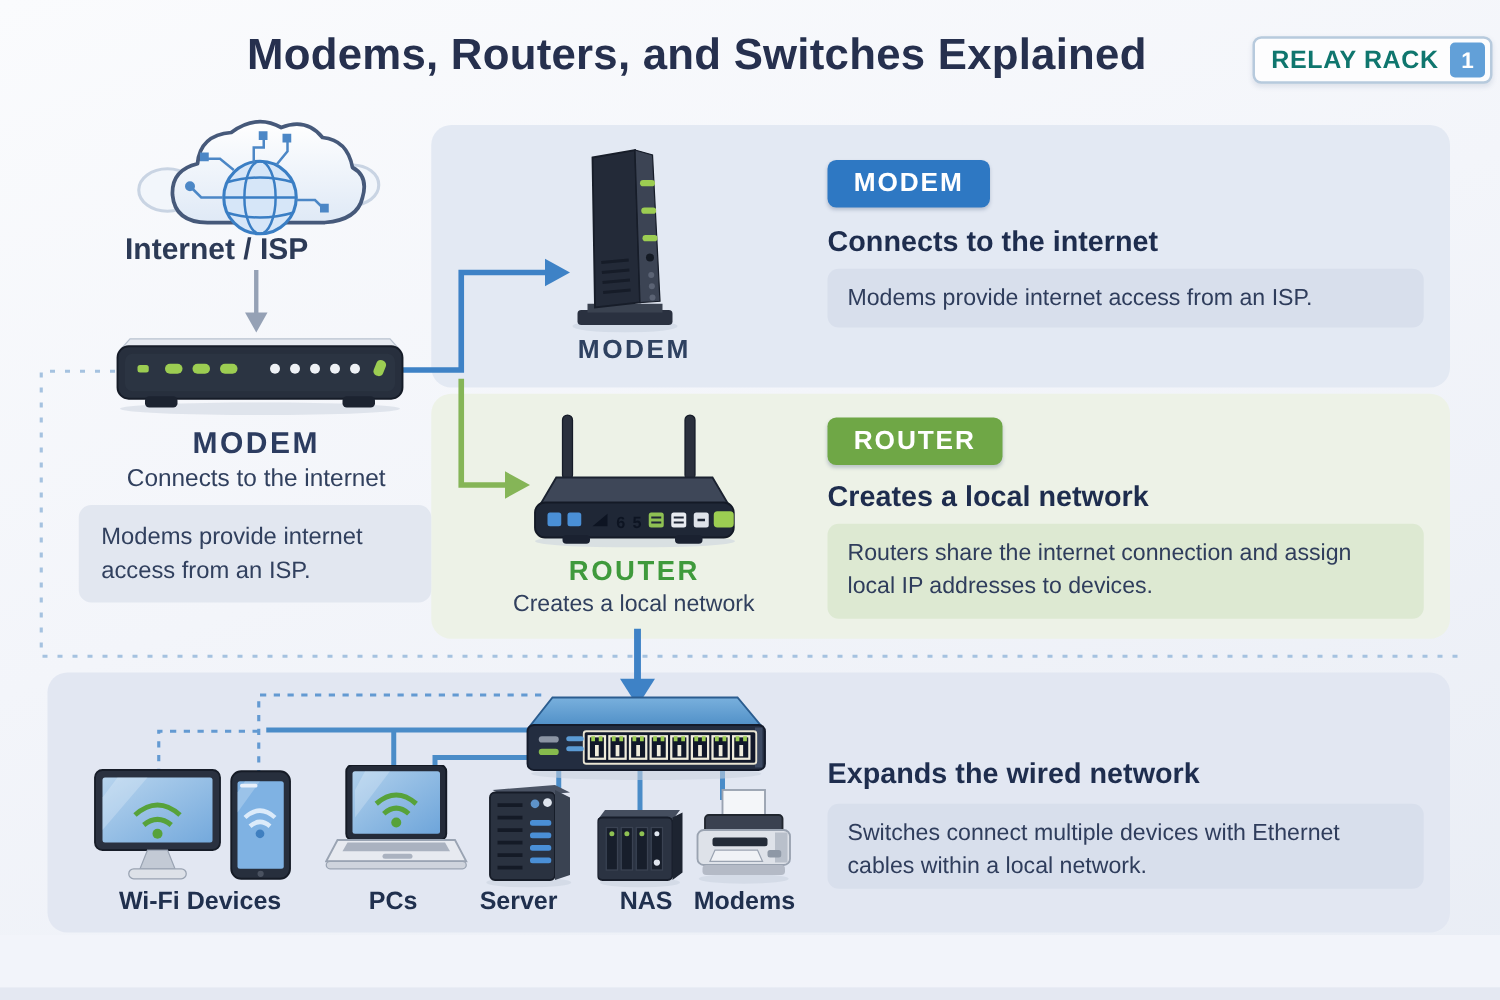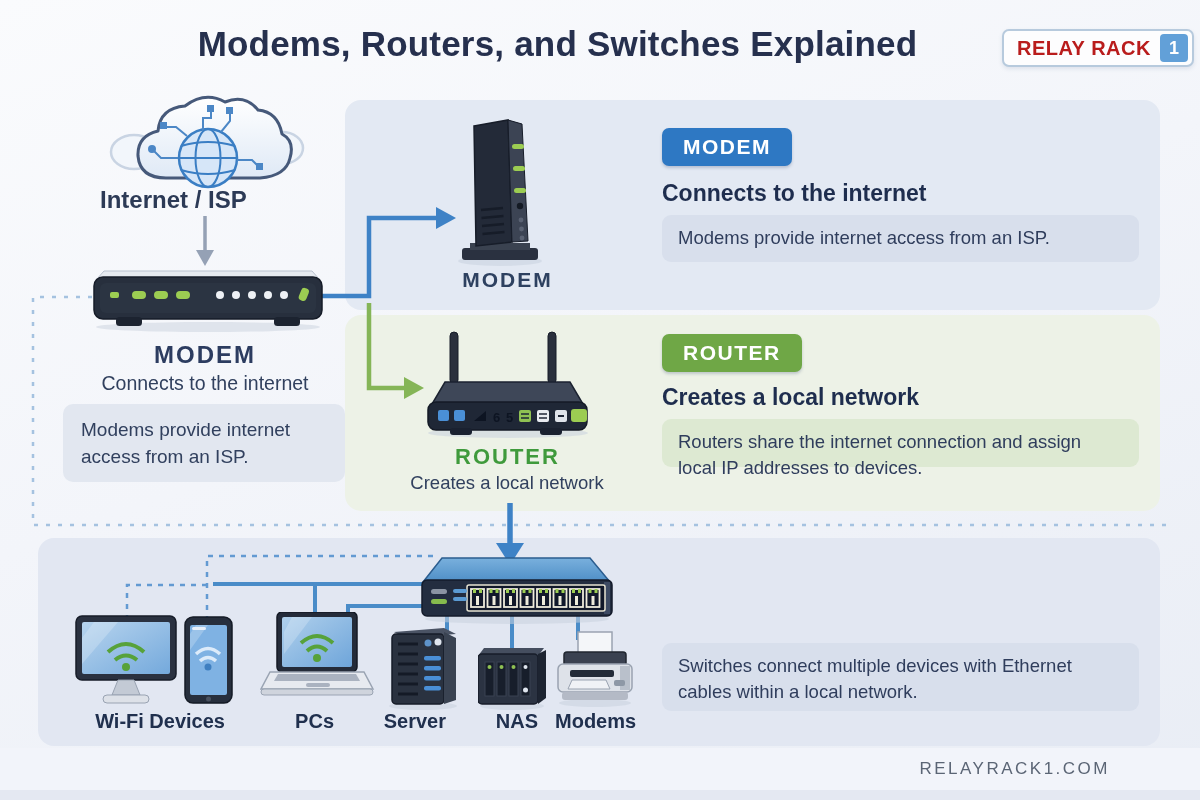--- a/index.html
+++ b/index.html
@@ -16,21 +16,21 @@
   .panel-switch{left:38px;top:538px;width:1122px;height:208px;background:#e2e7f2;}
   .title{
     left:0;top:24px;width:1115px;text-align:center;
     font-size:35px;font-weight:800;color:#26304e;letter-spacing:.2px;z-index:3;
   }
   .logo{
     left:1002px;top:29px;height:38px;display:flex;align-items:center;gap:9px;
     background:#fdfdfe;border:2px solid #b7cadd;border-radius:7px;
     padding:3px 4px 3px 13px;z-index:3;box-shadow:0 2px 4px rgba(60,80,120,.12);
   }
-  .logo-text{font-size:20px;font-weight:800;color:#b91c1c;letter-spacing:.5px;}
+  .logo-text{font-size:20px;font-weight:800;color:#0f766e;letter-spacing:.5px;}
   .logo-num{
     width:28px;height:28px;background:#62a0d8;border-radius:4px;color:#fff;
     display:flex;align-items:center;justify-content:center;font-size:18px;font-weight:800;
   }
   .internet-label{left:100px;top:186px;width:210px;text-align:left;
     font-size:24px;font-weight:600;color:#2c3a56;z-index:3;}
   .dev-name{font-weight:800;letter-spacing:2px;text-align:center;z-index:3;}
   .modem-left-name{left:95px;top:341px;width:220px;font-size:24px;color:#2c3c60;}
   .modem-left-sub{left:60px;top:372px;width:290px;text-align:center;font-size:19.5px;color:#31405e;z-index:3;}
   .note-box{
@@ -341,19 +341,19 @@
   <div class="bottom-label" style="left:366px;top:710px;width:80px">Server</div>
   <div class="bottom-label" style="left:478px;top:710px;width:60px">NAS</div>
   <div class="bottom-label" style="left:555px;top:710px;width:80px">Modems</div>
 
   <div class="badge badge-blue" style="top:128px">MODEM</div>
   <div class="sec-heading" style="top:180px">Connects to the internet</div>
   <div class="sec-box box-blue" style="top:215px;height:47px">Modems provide internet access from an ISP.</div>
 
   <div class="badge badge-green" style="top:334px">ROUTER</div>
   <div class="sec-heading" style="top:384px">Creates a local network</div>
-  <div class="sec-box box-green" style="top:419px;height:48px">Routers share the internet connection and assign local IP addresses to devices.</div>
-
+  <div class="sec-box box-green" style="top:419px;height:76px">Routers share the internet connection and assign local IP addresses to devices.</div>
+
+  <div class="sec-heading" style="top:605px">Expands the wired network</div>
   <div class="sec-box box-blue" style="top:643px;height:68px">Switches connect multiple devices with Ethernet cables within a local network.</div>
 
-  <div class="abs footer-site">RELAYRACK1.COM</div>
 
 </div>
 
 </body></html>

